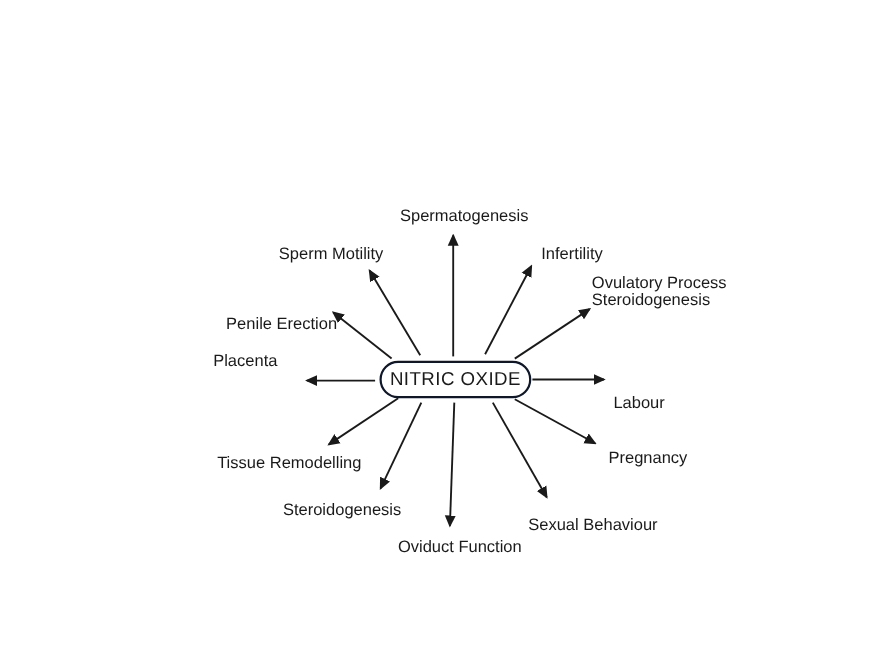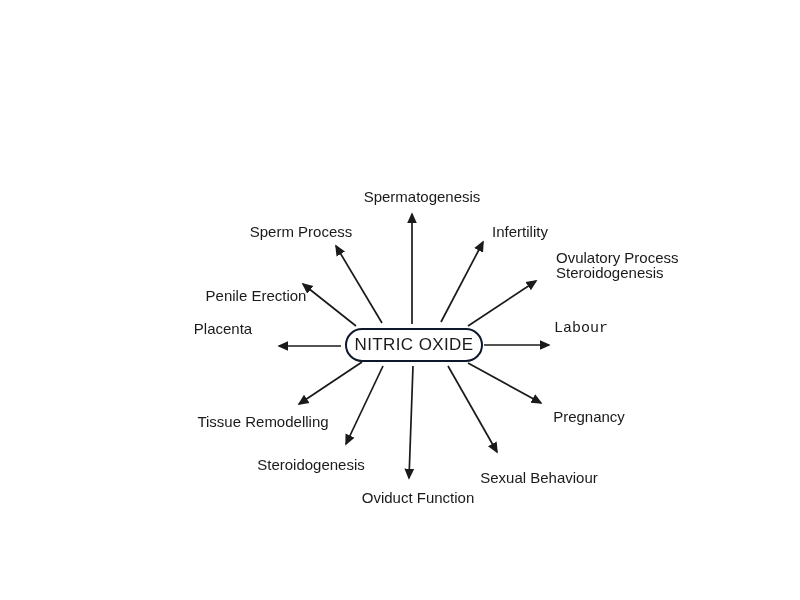--- a/index.html
+++ b/index.html
@@ -78,32 +78,32 @@
       <line x1="362" y1="362" x2="299" y2="404" marker-end="url(#arrow)"></line>
       <line x1="341" y1="346" x2="279" y2="346" marker-end="url(#arrow)"></line>
       <line x1="356" y1="326" x2="303" y2="284" marker-end="url(#arrow)"></line>
       <line x1="382" y1="323" x2="336" y2="246" marker-end="url(#arrow)"></line>
     </g>
   </svg>
 
   <div class="label" style="left:422px; top:196px;">Spermatogenesis</div>
   <div class="label" style="left:520px; top:231px;">Infertility</div>
 
-  <div class="label two-line" style="left:538px; top:265px;margin-left:18px;">
+  <div class="label two-line" style="left:538px; top:265px;">
     <div>Ovulatory Process</div>
     <div>Steroidogenesis</div>
   </div>
 
-  <div class="label" style="left:581px; top:328px;font-family:Liberation Mono, monospace;">Labour</div>
+  <div class="label" style="left:581px; top:366px;">Labour</div>
   <div class="label" style="left:589px; top:416px;">Pregnancy</div>
   <div class="label" style="left:539px; top:477px;">Sexual Behaviour</div>
   <div class="label" style="left:418px; top:497px;">Oviduct Function</div>
   <div class="label" style="left:311px; top:464px;">Steroidogenesis</div>
   <div class="label" style="left:263px; top:421px;">Tissue Remodelling</div>
   <div class="label" style="left:223px; top:328px;">Placenta</div>
   <div class="label" style="left:256px; top:275px;margin-top:20px;">Penile Erection</div>
-  <div class="label" style="left:301px; top:231px;">Sperm Process</div>
+  <div class="label" style="left:301px; top:231px;">Sperm Motility</div>
 
   <div class="center-node">
     <span>NITRIC OXIDE</span>
   </div>
 
 </div>
 
 </body></html>

